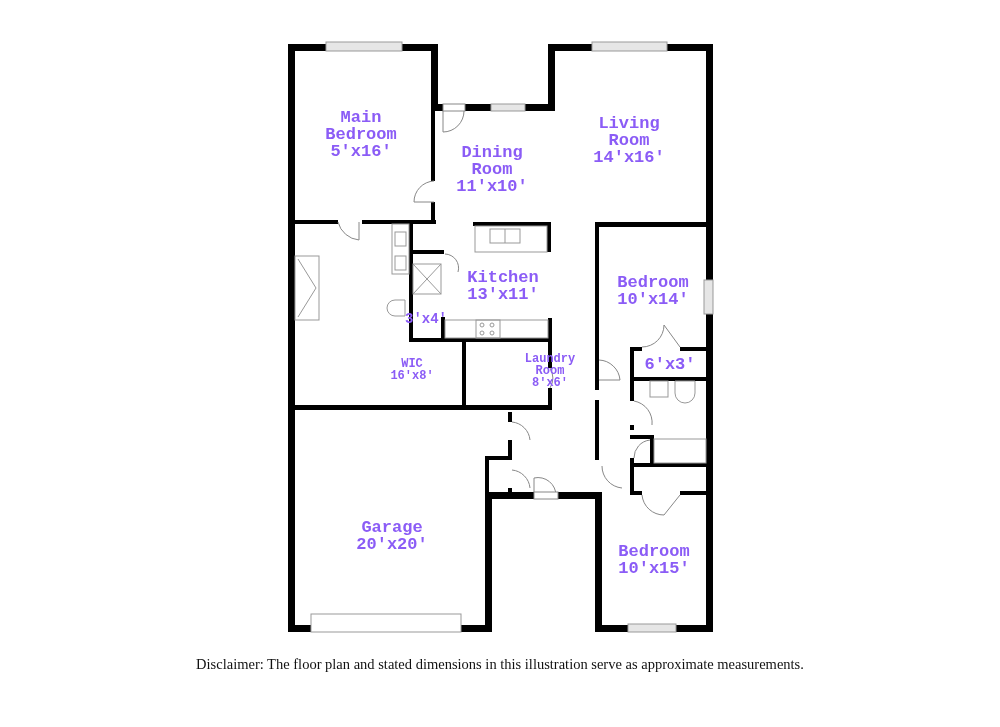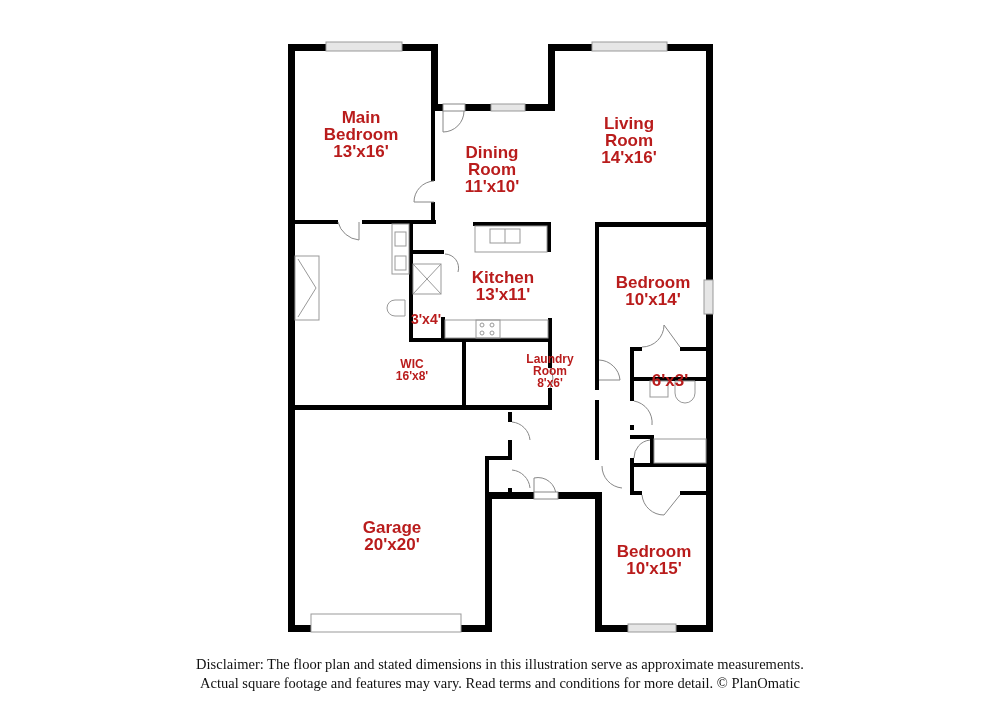--- a/index.html
+++ b/index.html
@@ -1,18 +1,18 @@
 <!DOCTYPE html>
 <html><head>
 <meta charset="utf-8">
 <style>
   html,body{margin:0;padding:0;background:#ffffff;}
   body{width:1000px;height:727px;position:relative;overflow:hidden;font-family:"DejaVu Serif",serif;}
   #plan{position:absolute;left:0;top:0;width:1000px;height:727px;}
-  .label{position:absolute;text-align:center;font-family:Liberation Sans, sans-serif;font-weight:bold;color:#b91c1c;line-height:1.0;transform:translate(-50%,-50%);white-space:nowrap;}
+  .label{position:absolute;text-align:center;font-family:Liberation Mono, monospace;font-weight:bold;color:#8b5cf6;line-height:1.0;transform:translate(-50%,-50%);white-space:nowrap;}
   .label .nm{display:block;}
   .label .dm{display:block;}
   .lg{font-size:17px;}
   .sm{font-size:12px;font-weight:bold;margin-left:44px;}
   .xs{font-size:14px;font-weight:bold;}
   .disclaimer{position:absolute;left:0;width:1000px;top:655px;text-align:center;font-family:"Liberation Serif",serif;font-size:14.5px;color:#111;line-height:19px;}
   .disclaimer div{display:block;}
 </style>
 </head>
 <body>
@@ -124,41 +124,41 @@
     <polyline points="298,259 316,288 298,317"></polyline>
     <rect x="650" y="381" width="18" height="16"></rect>
     <path d="M675 381 L695 381 L695 393 A10 10 0 0 1 675 393 Z"></path>
     <rect x="654" y="439" width="52" height="24"></rect>
   </g>
 </svg>
 
 <div class="label lg" style="left:361px;top:134px;">
   <span class="nm">Main</span>
   <span class="nm">Bedroom</span>
-  <span class="dm">13'x16'</span>
+  <span class="dm">5'x16'</span>
 </div>
 <div class="label lg" style="left:492px;top:169px;">
   <span class="nm">Dining</span>
   <span class="nm">Room</span>
   <span class="dm">11'x10'</span>
 </div>
 <div class="label lg" style="left:629px;top:140px;">
   <span class="nm">Living</span>
   <span class="nm">Room</span>
   <span class="dm">14'x16'</span>
 </div>
 <div class="label lg" style="left:483px;top:286px;margin-left:20px;">
   <span class="nm">Kitchen</span>
   <span class="dm">13'x11'</span>
 </div>
 <div class="label lg" style="left:653px;top:291px;">
   <span class="nm">Bedroom</span>
   <span class="dm">10'x14'</span>
 </div>
-<div class="label lg" style="left:670px;top:364px;margin-top:16px;">
+<div class="label lg" style="left:670px;top:364px;">
   <span class="dm">6'x3'</span>
 </div>
 <div class="label xs" style="left:426px;top:319px;">
   <span class="dm">3'x4'</span>
 </div>
 <div class="label sm" style="left:368px;top:370px;">
   <span class="nm">WIC</span>
   <span class="dm">16'x8'</span>
 </div>
 <div class="label sm" style="left:506px;top:371px;">
@@ -170,14 +170,13 @@
   <span class="nm">Garage</span>
   <span class="dm">20'x20'</span>
 </div>
 <div class="label lg" style="left:654px;top:560px;">
   <span class="nm">Bedroom</span>
   <span class="dm">10'x15'</span>
 </div>
 
 <div class="disclaimer">
   <div>Disclaimer: The floor plan and stated dimensions in this illustration serve as approximate measurements.</div>
-  <div>Actual square footage and features may vary. Read terms and conditions for more detail. © PlanOmatic</div>
 </div>
 
 </body></html>

